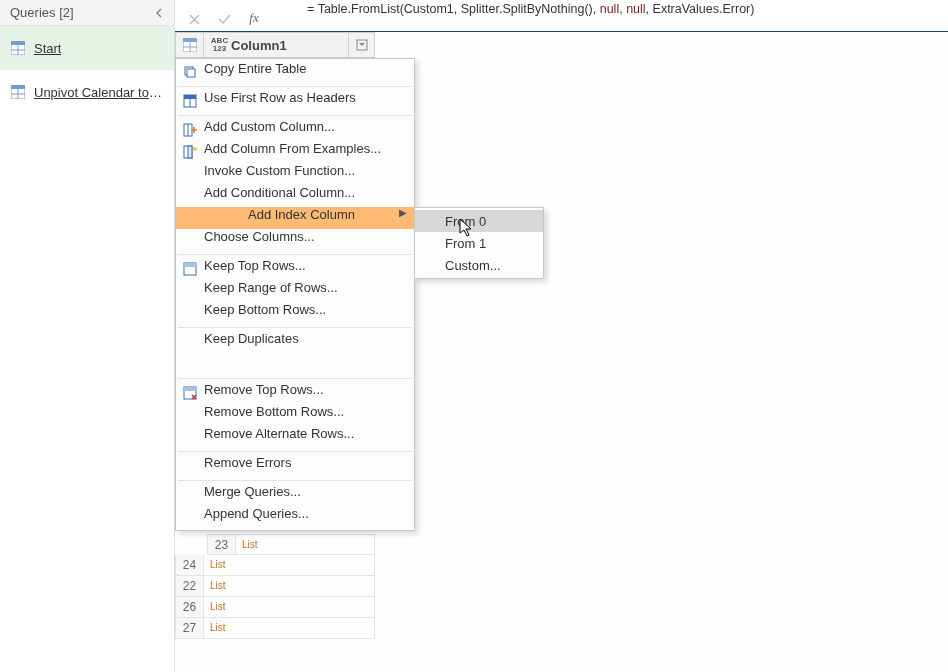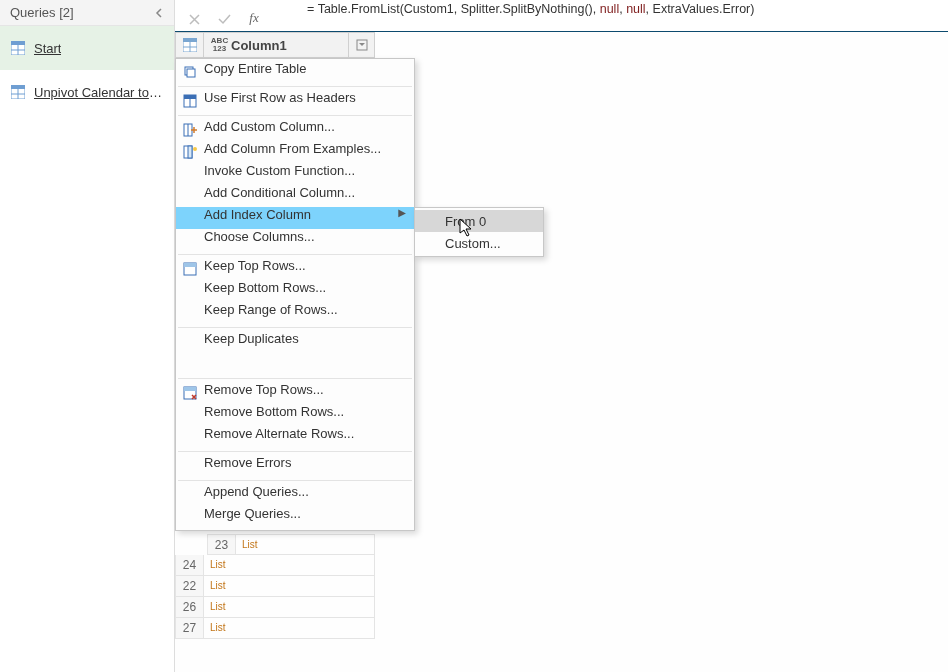--- a/index.html
+++ b/index.html
@@ -170,21 +170,21 @@
     color: #333;
   }
   .menu-item .mi-icon {
     width: 28px; height: 100%;
     display:flex;align-items:center;justify-content:center;
     color: #3b6fb5;
     flex-shrink:0;
   }
   .menu-item .mi-label { flex: 1; white-space: nowrap; }
   .menu-item .mi-arrow { color: #555; font-size: 10px; }
-  .menu-item.highlight { background: #7dd3fc; }
+  .menu-item.highlight { background: #fdba74; gap: 44px; }
   .menu-sep { height: 1px; margin: 3px 2px; background: #e3e3e3; }
 
   
   .submenu {
     position: absolute;
     left: 414px; top: 207px;
     width: 130px;
     background: #fdfdfd;
     border: 1px solid #c7c7c7;
     box-shadow: 3px 3px 6px rgba(0,0,0,.15);
@@ -375,25 +375,25 @@
       <span class="mi-icon">
         <svg width="14" height="14" viewBox="0 0 14 14">
           <rect x="1" y="1" width="12" height="12" fill="#fff" stroke="#3b6fb5"></rect>
           <rect x="1" y="1" width="12" height="4" fill="#9ec5e8"></rect>
         </svg>
       </span>
       <span class="mi-label">Keep Top Rows...</span>
     </div>
     <div class="menu-item">
       <span class="mi-icon"></span>
+      <span class="mi-label">Keep Range of Rows...</span>
+    </div>
+    <div class="menu-item">
+      <span class="mi-icon"></span>
       <span class="mi-label">Keep Bottom Rows...</span>
-    </div>
-    <div class="menu-item">
-      <span class="mi-icon"></span>
-      <span class="mi-label">Keep Range of Rows...</span>
     </div>
     <div class="menu-sep"></div>
     <div class="menu-item">
       <span class="mi-icon"></span>
       <span class="mi-label">Keep Duplicates</span>
     </div>
     <div class="menu-item">
       <span class="mi-icon"></span>
     </div>
     <div class="menu-sep"></div>
@@ -416,30 +416,31 @@
       <span class="mi-label">Remove Alternate Rows...</span>
     </div>
     <div class="menu-sep"></div>
     <div class="menu-item">
       <span class="mi-icon"></span>
       <span class="mi-label">Remove Errors</span>
     </div>
     <div class="menu-sep"></div>
     <div class="menu-item">
       <span class="mi-icon"></span>
+      <span class="mi-label">Merge Queries...</span>
+    </div>
+    <div class="menu-item">
+      <span class="mi-icon"></span>
       <span class="mi-label">Append Queries...</span>
-    </div>
-    <div class="menu-item">
-      <span class="mi-icon"></span>
-      <span class="mi-label">Merge Queries...</span>
     </div>
   </div>
 
 <div class="submenu" id="submenu">
     <div class="submenu-item highlight">From 0</div>
+    <div class="submenu-item">From 1</div>
     <div class="submenu-item">Custom...</div>
   </div>
 
 <div class="cursor">
   <svg width="16" height="20" viewBox="0 0 16 20">
     <path d="M1 1 L1 15 L5 12 L8 18 L10 17 L7 11 L12 11 Z" fill="#fff" stroke="#000" stroke-width="1"></path>
   </svg>
 </div>
 
 </body></html>

